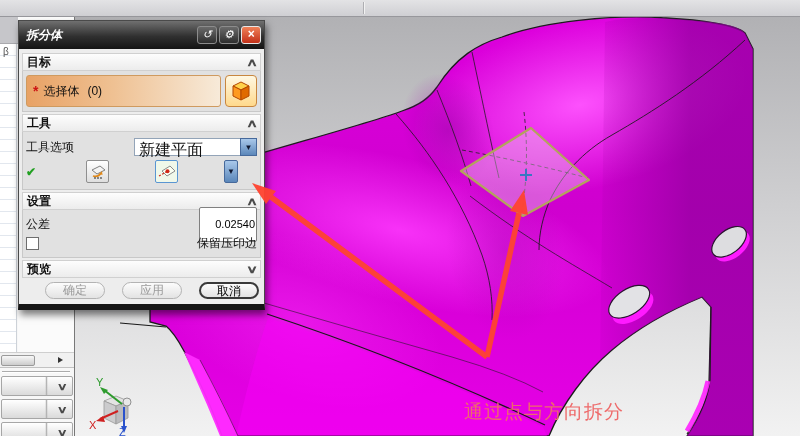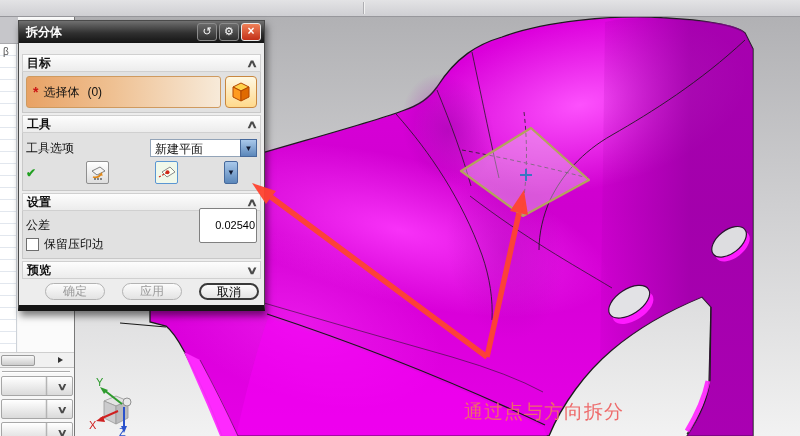--- a/index.html
+++ b/index.html
@@ -34,55 +34,55 @@
   .graphics{position:absolute;left:75px;top:17px;width:725px;height:419px;
     background:linear-gradient(#b1b1b4,#cfcfd1 45%,#f2f2f2);z-index:1;}
   .graphics svg{position:absolute;left:0;top:0;}
   .annotation{position:absolute;left:464px;top:399px;z-index:40;color:#ee6a6a;
     font-size:19px;letter-spacing:1px;white-space:nowrap;}
   .overlay-svg{position:absolute;left:0;top:0;z-index:60;pointer-events:none;}
   
   .dialog{position:absolute;left:18px;top:20px;width:247px;z-index:30;background:#ededed;
     border:1px solid #4a4a4a;border-bottom:6px solid #151515;
     box-shadow:2px 5px 7px rgba(0,0,0,.5);box-sizing:border-box;font-size:12px;color:#111;}
-  .titlebar{height:22px;background:linear-gradient(#707070,#303030 55%,#141414);
-    display:flex;align-items:center;padding:0 3px 0 7px;}
+  .titlebar{height:28px;background:linear-gradient(#707070,#303030 55%,#141414);
+    display:flex;align-items:center;padding:0 3px 0 7px;font-style:italic;}
   .titlebar .title{flex:1;color:#fff;font-weight:bold;}
   .tb-btn{width:18px;height:16px;margin-left:2px;border:1px solid #8c8c8c;border-radius:3px;
     background:linear-gradient(#6a6a6a,#2e2e2e);color:#fff;font-size:11px;line-height:14px;
     text-align:center;cursor:default;}
   .tb-close{background:linear-gradient(#f08158,#c23018);border-color:#e8e8e8;font-weight:bold;font-size:12px;}
-  .dbody{padding:2px 3px 0 3px;margin-top:7px;}
+  .dbody{padding:2px 3px 0 3px;}
   .sec-h{height:18px;margin-top:2px;background:linear-gradient(#fdfdfd,#ececec);
     border:1px solid #d0d0d0;display:flex;align-items:center;padding:0 4px;box-sizing:border-box;}
   .sec-h .lbl{flex:1;font-weight:bold;}
   .sec-h .chev{font-size:11px;font-weight:bold;color:#4c4c4c;transform:scaleX(1.5);}
   .sec-c{background:#e1e1e1;border:1px solid #c8c8c8;border-top:none;padding:4px 3px;}
   .sel-row{display:flex;align-items:center;}
   .sel-box{flex:1;height:30px;border:1px solid #cf9a5f;border-radius:3px;
     background:linear-gradient(90deg,#e8a265 0%,#efc193 45%,#f7ead9 100%);
     display:flex;align-items:center;padding:0 6px;}
   .star{color:#cc1414;font-weight:bold;margin-right:5px;font-size:14px;line-height:10px;}
   .cube-btn{width:30px;height:30px;margin-left:4px;border:1px solid #c8873f;border-radius:4px;
     background:linear-gradient(#fff8e2,#ffd98c);display:flex;align-items:center;justify-content:center;}
   .trow{display:flex;align-items:center;height:22px;gap:44px;}
   .trow .lbl{flex:1;}
   .combo{display:flex;height:18px;}
-  .combo .val{width:90px;background:#fff;border:1px solid #93a4b8;border-right:none;
-    padding:1px 4px 0 4px;box-sizing:border-box;font-size:12px;}
+  .combo .val{width:106px;background:#fff;border:1px solid #93a4b8;border-right:none;
+    padding:1px 4px 0 4px;box-sizing:border-box;font-size:16px;}
   .combo .arr{width:17px;background:linear-gradient(#a9c8ea,#5b87ba);border:1px solid #46699b;
     color:#101830;font-size:8px;display:flex;align-items:center;justify-content:center;box-sizing:border-box;}
   .check{color:#22a022;font-weight:bold;margin-right:4px;}
   .mini-btn{width:23px;height:23px;border:1px solid #8f8f8f;border-radius:2px;margin-left:2px;
     background:linear-gradient(#ffffff,#dedede);display:flex;align-items:center;justify-content:center;box-sizing:border-box;}
   .mini-btn.sel{border-color:#5a96d2;background:#f0f8ea;}
   .mini-arr{width:14px;height:23px;border:1px solid #46699b;border-radius:2px;margin-left:2px;
     background:linear-gradient(#a9c8ea,#5b87ba);color:#101830;font-size:8px;
     display:flex;align-items:center;justify-content:center;box-sizing:border-box;}
-  .srow{display:flex;align-items:center;height:20px;}
+  .srow{display:flex;align-items:center;height:20px;justify-content:space-between;}
   .tol-input{width:54px;height:15px;border:1px solid #808080;border-radius:2px;background:#fff;
     font-family:"Liberation Sans",sans-serif;font-size:11px;text-align:right;padding:9px 1px;}
   .chk{width:11px;height:11px;border:1px solid #6e6e6e;background:#fff;margin-right:5px;display:inline-block;}
   .btn-row{display:flex;justify-content:flex-end;gap:17px;padding:4px 2px 5px 0;}
   .dlg-btn{width:60px;height:17px;border-radius:9px;font-size:12px;line-height:14px;text-align:center;
     background:linear-gradient(#fcfcfc,#e3e3e3);box-sizing:border-box;}
   .dlg-btn.dis{border:1px solid #b3b3b3;color:#9b9b9b;}
   .dlg-btn.def{border:2px solid #3a3a3a;color:#000;}
 </style>
 </head>

